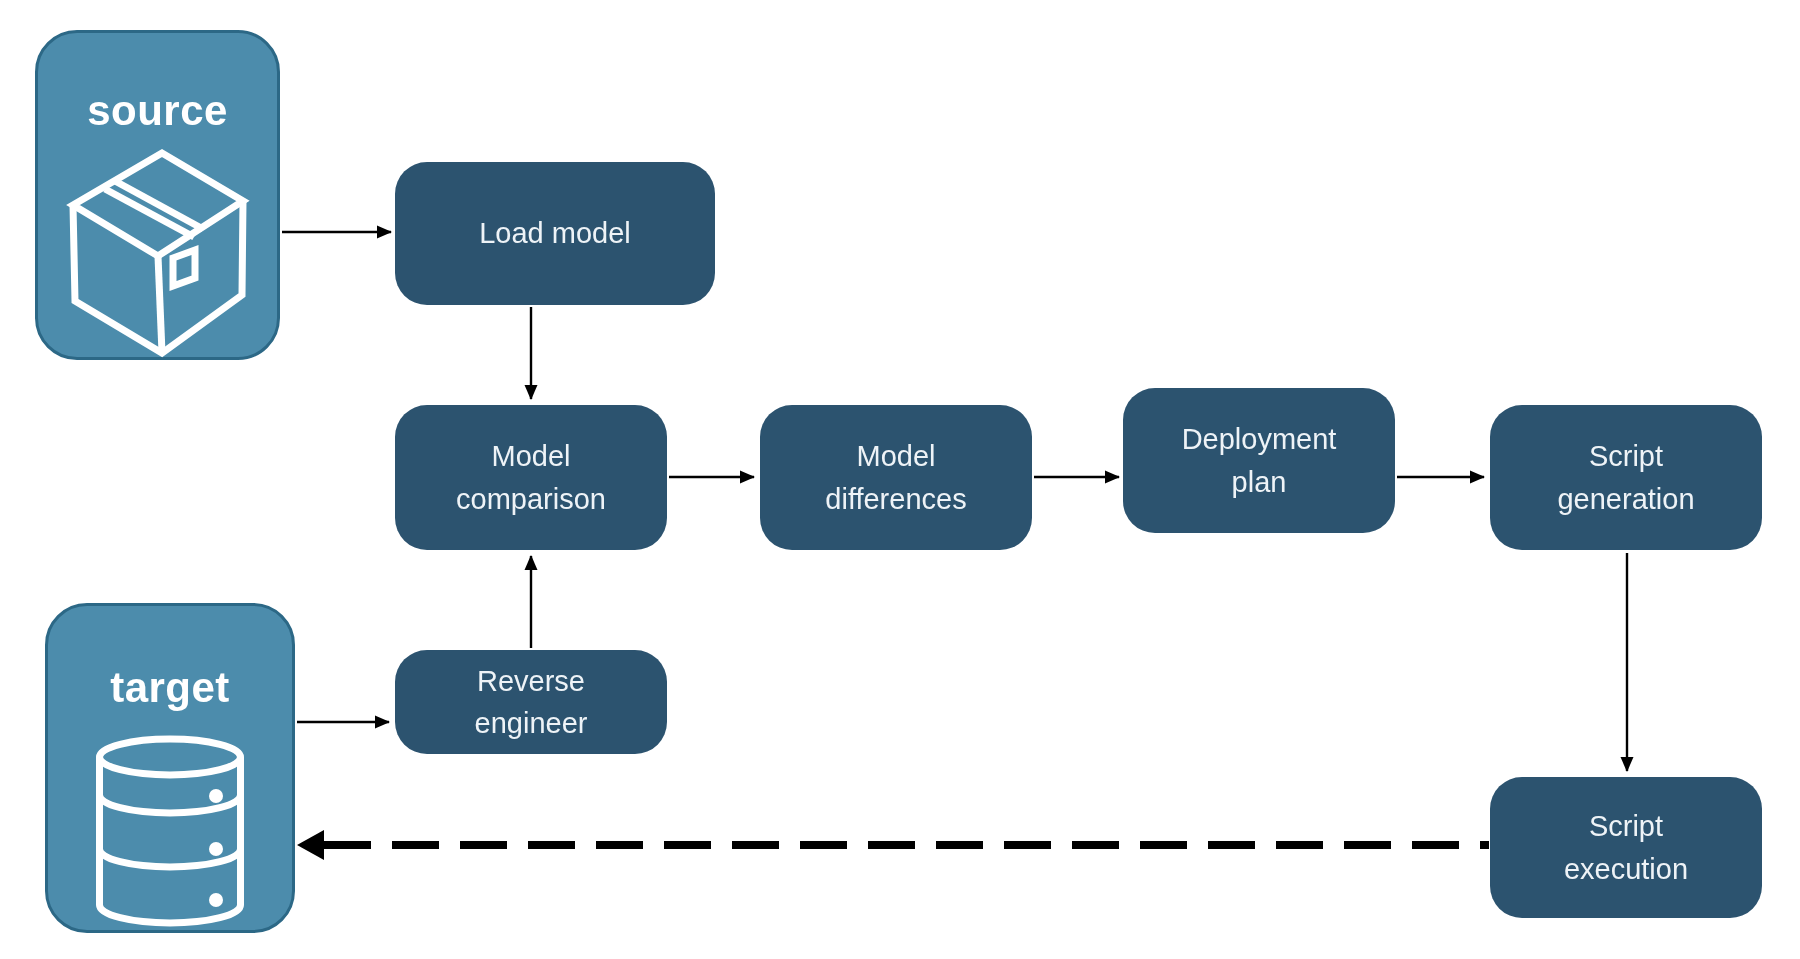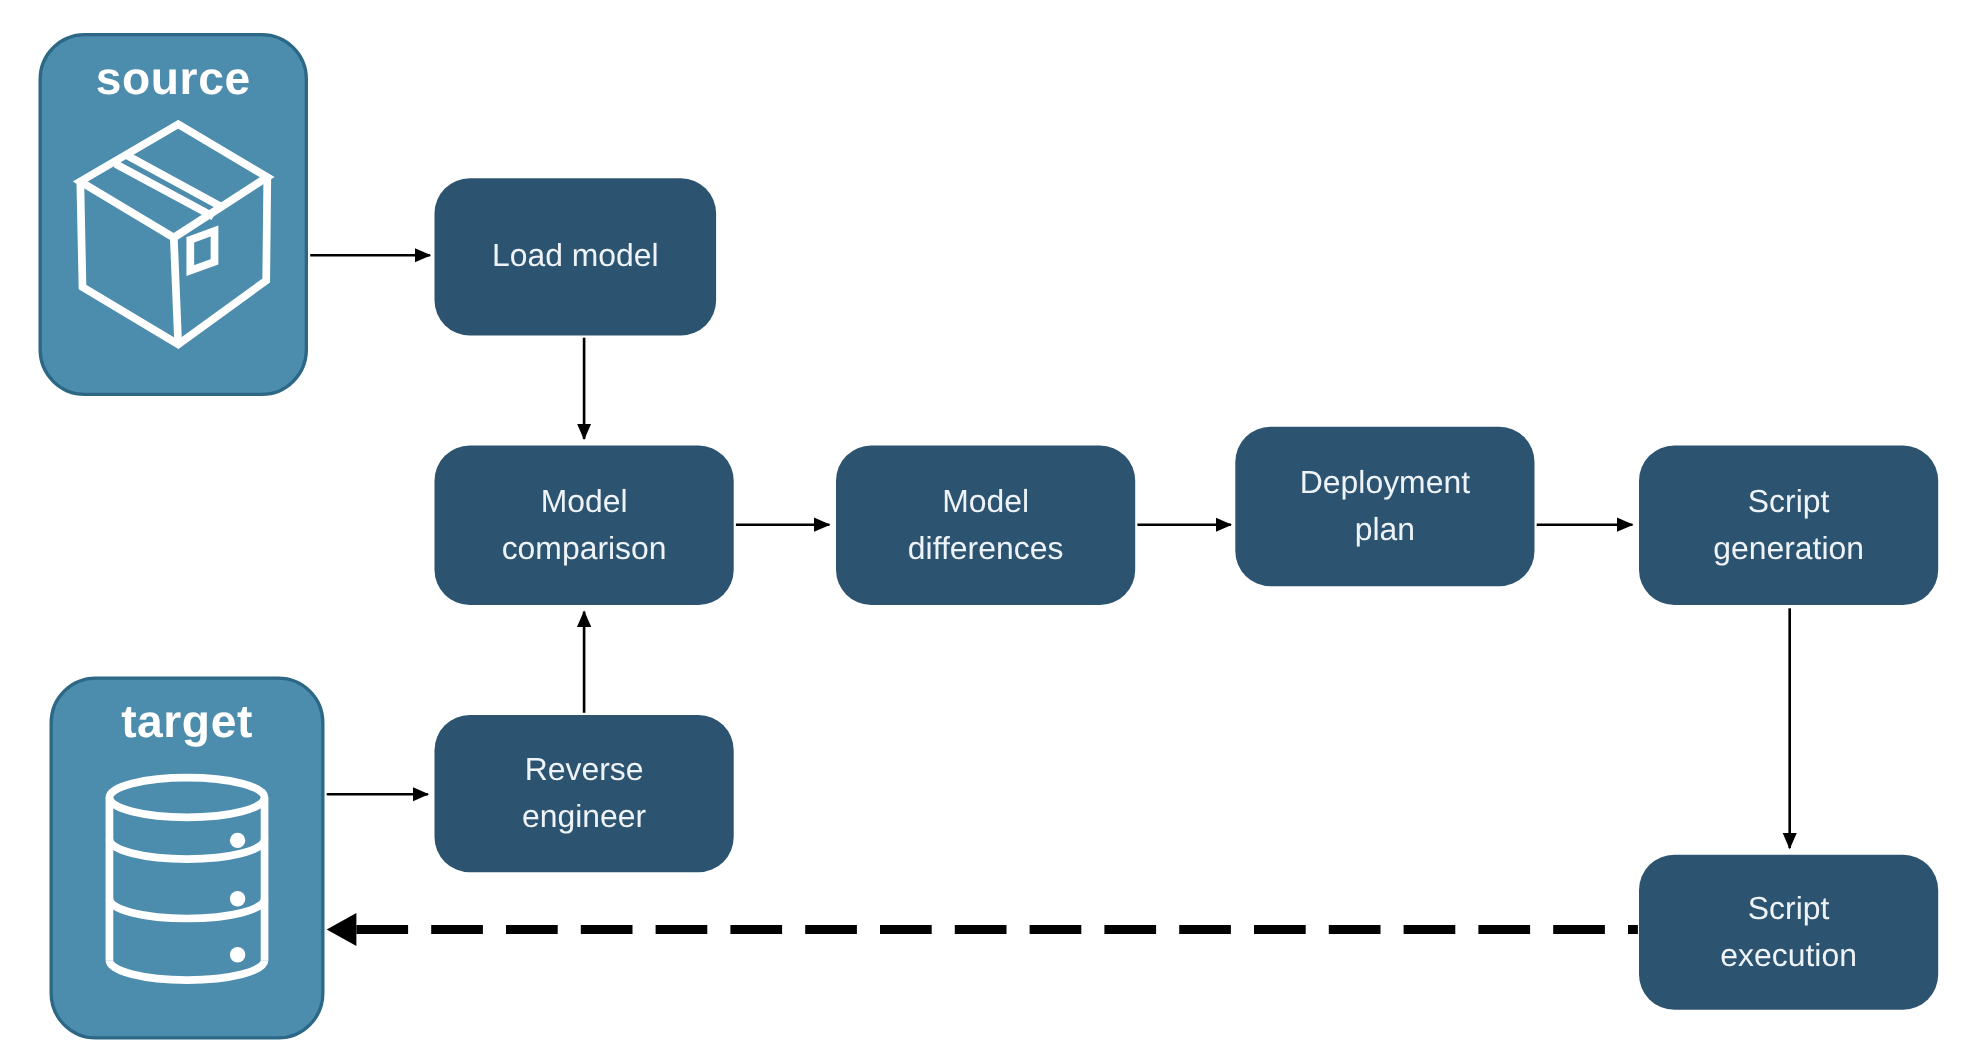--- a/index.html
+++ b/index.html
@@ -46,40 +46,41 @@
     align-items: center;
     justify-content: center;
     text-align: center;
     color: var(--node-text);
     font-size: 29px;
     line-height: 1.45;
     box-sizing: border-box;
   }
   .node .node-label { white-space: pre-line; }
 
-  #n-load-model        { left: 395px;  top: 162px; width: 256px; height: 143px; }
+  #n-load-model        { left: 395px;  top: 162px; width: 320px; height: 143px; }
   #n-model-comparison  { left: 395px;  top: 405px; width: 272px; height: 145px; }
   #n-model-differences { left: 760px;  top: 405px; width: 272px; height: 145px; }
   #n-deployment-plan   { left: 1123px; top: 388px; width: 272px; height: 145px; }
   #n-script-generation { left: 1490px; top: 405px; width: 272px; height: 145px; }
-  #n-reverse-engineer  { left: 395px;  top: 650px; width: 272px; height: 143px; }
+  #n-reverse-engineer  { left: 395px;  top: 650px; width: 272px; height: 104px; }
   #n-script-execution  { left: 1490px; top: 777px; width: 272px; height: 141px; }
 
   .endpoint {
     position: absolute;
     background: var(--endpoint-fill);
     border: 3px solid var(--endpoint-border);
     border-radius: 42px;
     box-sizing: border-box;
     display: flex;
     flex-direction: column;
     align-items: center;
+    justify-content: flex-end;
   }
   #ep-source { left: 35px; top: 30px;  width: 245px; height: 330px; }
-  #ep-target { left: 45px; top: 603px; width: 250px; height: 330px; margin-top: 12px; }
+  #ep-target { left: 45px; top: 603px; width: 250px; height: 330px; }
 
   .endpoint-label {
     margin-top: 14px;
     font-size: 42px;
     font-weight: 700;
     color: var(--endpoint-text);
     letter-spacing: 0.5px;
   }
   .endpoint-icon { display: block; overflow: visible; }
   #ep-source .endpoint-icon { margin-top: 14px; }

